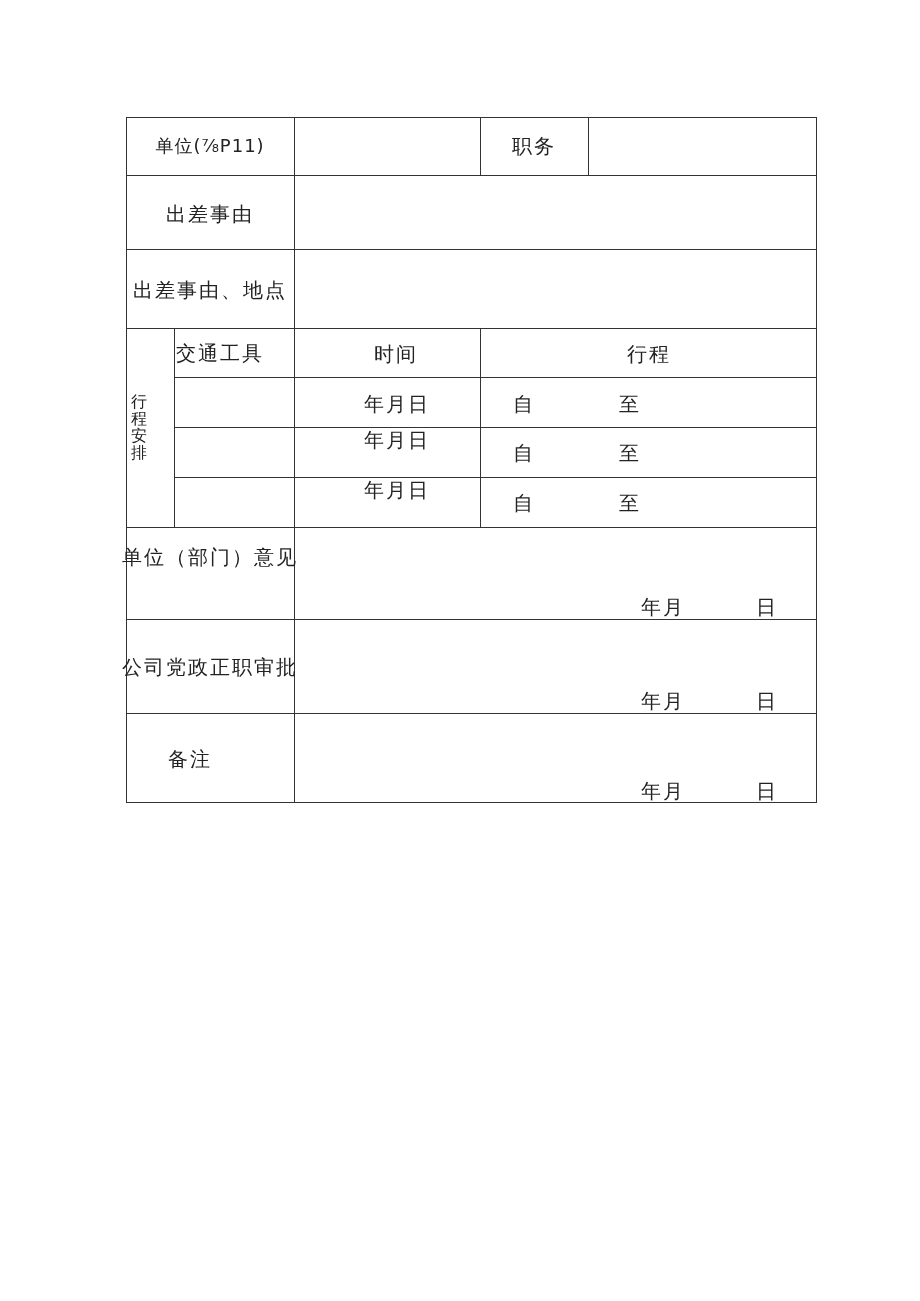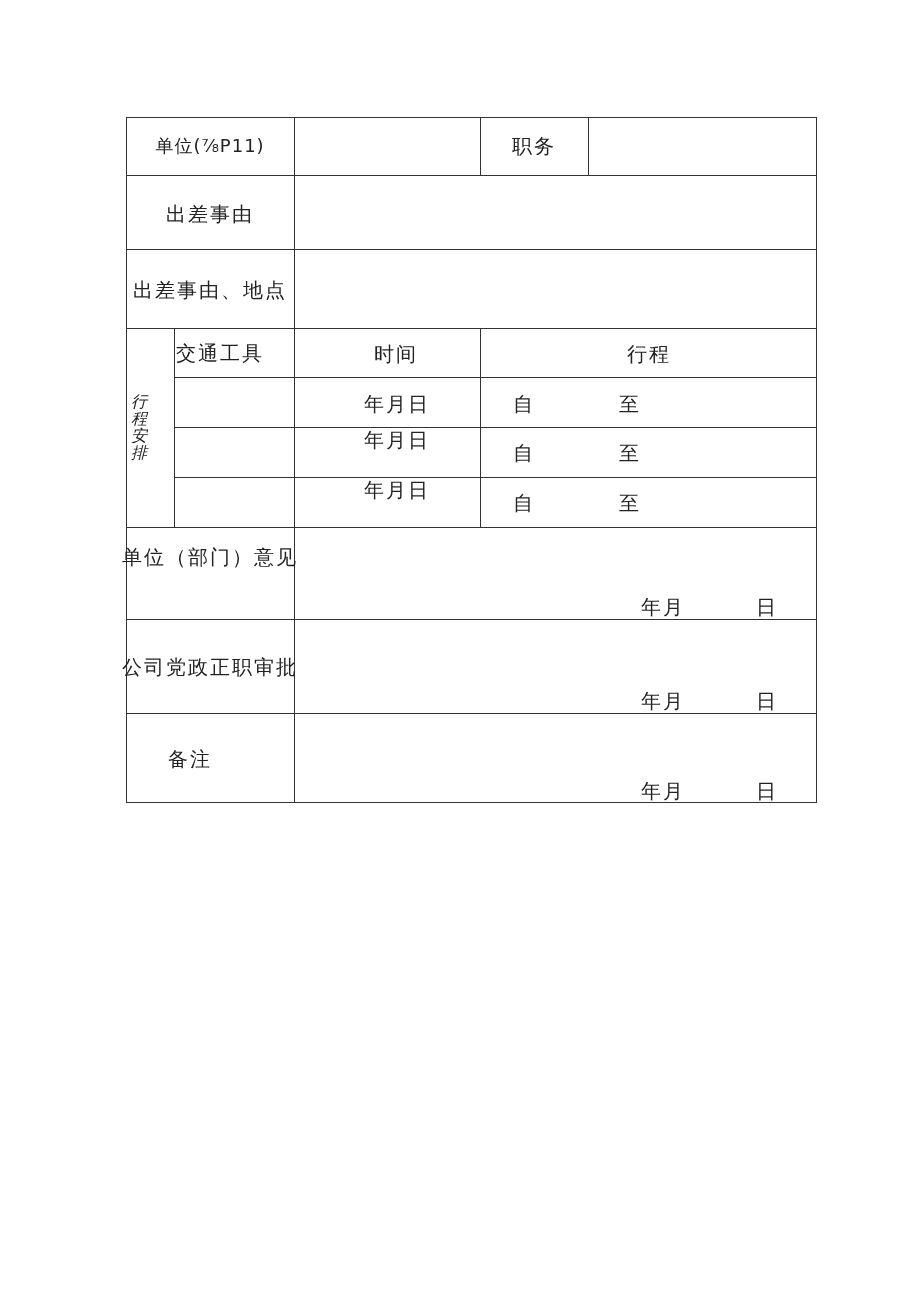--- a/index.html
+++ b/index.html
@@ -2,21 +2,21 @@
 <html><head>
 <meta charset="utf-8">
 <style>
   html, body { margin:0; padding:0; background:#ffffff; }
   body { width:920px; height:1301px; position:relative; font-family:"DejaVu Sans", sans-serif; color:#222; }
   .form { position:absolute; left:126px; top:117px; width:691px; height:686px; }
   .hl { position:absolute; height:0; border-top:1px solid #333; }
   .vl { position:absolute; width:0; border-left:1px solid #333; }
   .t { position:absolute; font-size:20px; letter-spacing:2px; white-space:nowrap; line-height:18px; }
   .c { transform:translateX(-50%); }
-  .vert { position:absolute; font-size:16px; line-height:17px; width:18px; white-space:normal; word-break:break-all;font-style:italic; }
+  .vert { position:absolute; font-size:16px; line-height:17px; width:18px; white-space:normal; word-break:break-all; }
 </style>
 </head>
 <body>
 
 <div class="form">
 
   <div class="hl" style="left:0;top:0;width:691px"></div>
   <div class="hl" style="left:0;top:58px;width:691px"></div>
   <div class="hl" style="left:0;top:132px;width:691px"></div>
   <div class="hl" style="left:0;top:211px;width:691px"></div>

